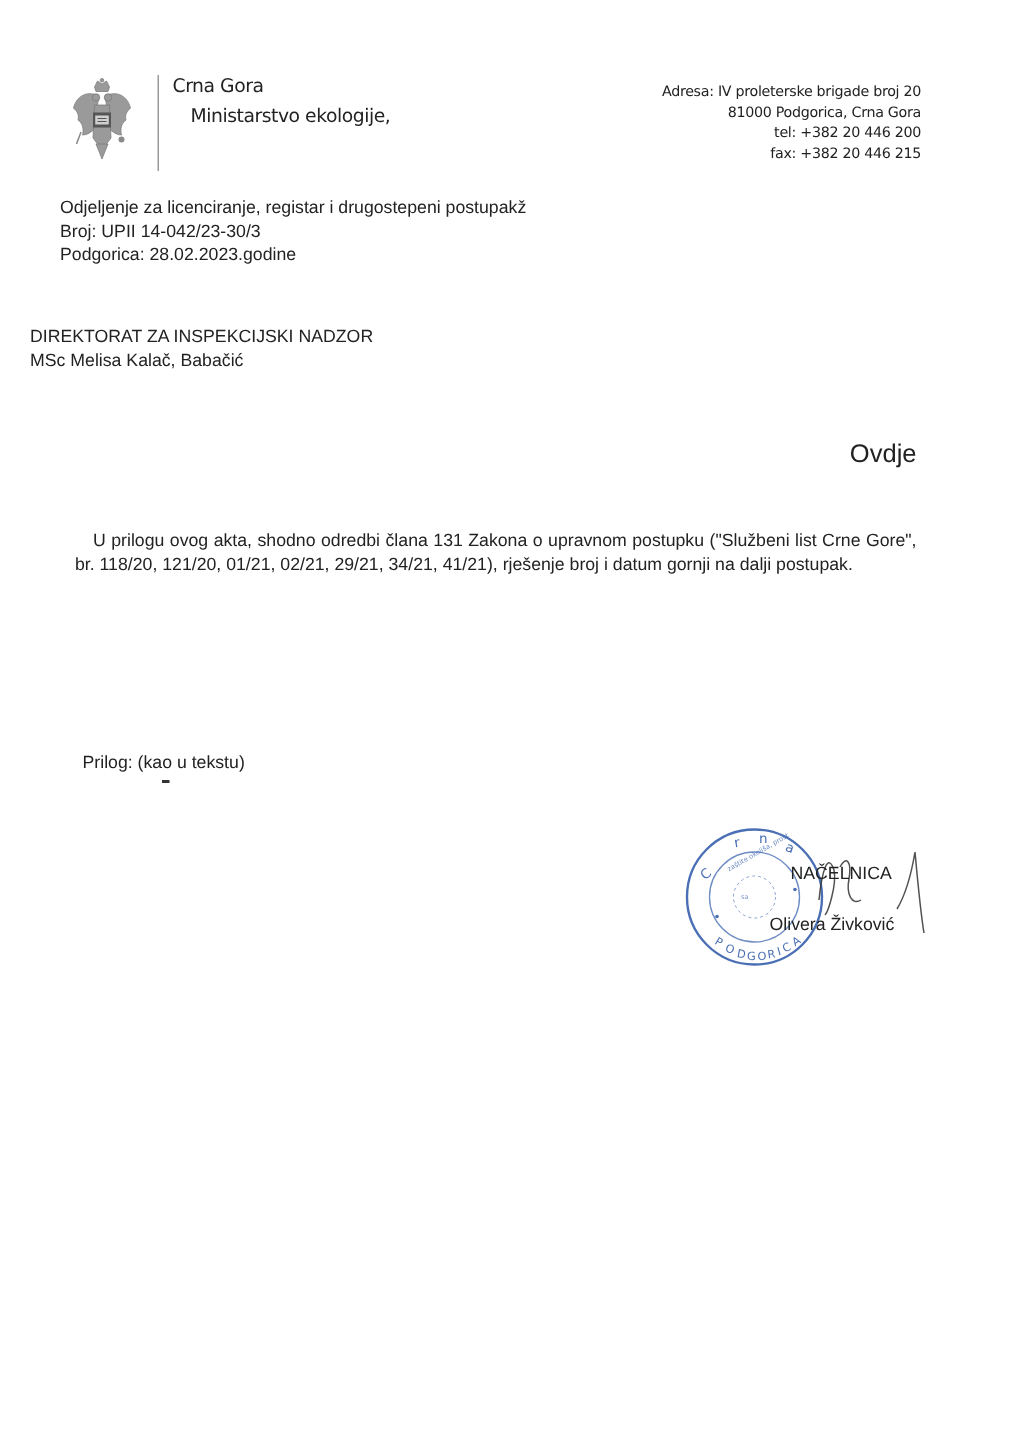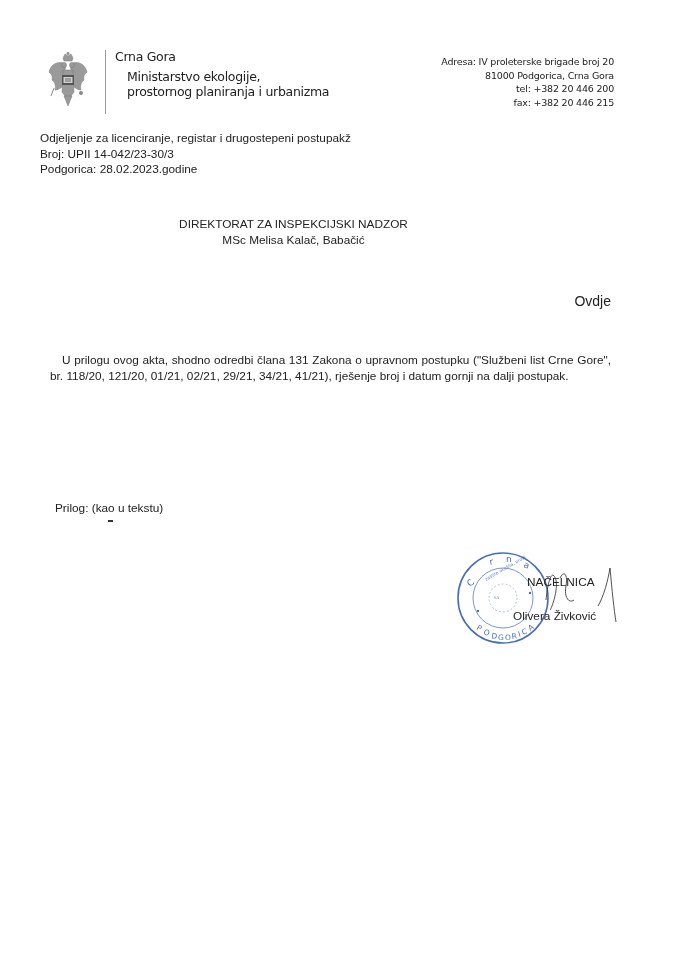--- a/index.html
+++ b/index.html
@@ -12,23 +12,23 @@
     #coat { left: 48px; top: 52px; width: 40px; height: 56px; }
     #hdr-divider { left: 105px; top: 50px; width: 1px; height: 64px; background: #9a9a9a; }
     #country { left: 115px; top: 49px; font-size: 12.5px; letter-spacing: -0.3px; color: #222; }
     #ministry { left: 115px; top: 69px; font-size: 12.5px; line-height: 15px; letter-spacing: -0.3px; color: #222; margin-left: 12px; }
     #address { right: 65px; top: 55px; font-size: 9.5px; line-height: 13.5px; text-align: right; letter-spacing: -0.2px; color: #222; }
 
     
     #ref { left: 40px; top: 131px; font-size: 11.8px; line-height: 15.5px; color: #222; }
 
     
-    #recipient { left: 0; width: 567px; top: 217px; font-size: 11.8px; line-height: 15.5px; text-align: center; color: #222; padding-left: 20px; box-sizing: border-box; }
+    #recipient { left: 0; width: 567px; top: 217px; font-size: 11.8px; line-height: 15.5px; color: #222; padding-left: 20px; box-sizing: border-box; }
 
-    #ovdje { right: 68px; top: 293px; font-size: 14px; color: #222; text-align: center; }
+    #ovdje { right: 68px; top: 293px; font-size: 17px; color: #222; text-align: center; }
 
     
     #body-text { left: 50px; width: 561px; top: 352px; font-size: 11.8px; line-height: 16px; text-align: justify; color: #222; text-indent: 12px; }
 
     #prilog { left: 55px; top: 501px; font-size: 11.8px; color: #222; }
     #dash { left: 108px; top: 520px; width: 5px; height: 2px; background: #333; }
 
     
     #stamp { left: 456px; top: 551px; width: 94px; height: 94px; }
     #title-sig { left: 527px; top: 575px; font-size: 11.8px; color: #222; }
@@ -61,21 +61,20 @@
     <path d="M17 27 L23 27 M17 29 L23 29" stroke="#555" stroke-width="0.8"></path>
 
     <circle cx="33" cy="41" r="2" fill="#8a8a8a"></circle>
     <line x1="6" y1="36" x2="3" y2="44" stroke="#8a8a8a" stroke-width="1"></line>
   </svg>
 </div>
 <div id="hdr-divider" class="abs"></div>
 <div id="country" class="abs calibri">Crna Gora</div>
 <div id="ministry" class="abs calibri">
   <div>Ministarstvo ekologije,</div>
-  <div>prostornog planiranja i urbanizma</div>
 </div>
 <div id="address" class="abs calibri">
   <div>Adresa: IV proleterske brigade broj 20</div>
   <div>81000 Podgorica, Crna Gora</div>
   <div>tel: +382 20 446 200</div>
   <div>fax: +382 20 446 215</div>
 </div>
 
 <div id="ref" class="abs arial">
   <div>Odjeljenje za licenciranje, registar i drugostepeni postupakž</div>

